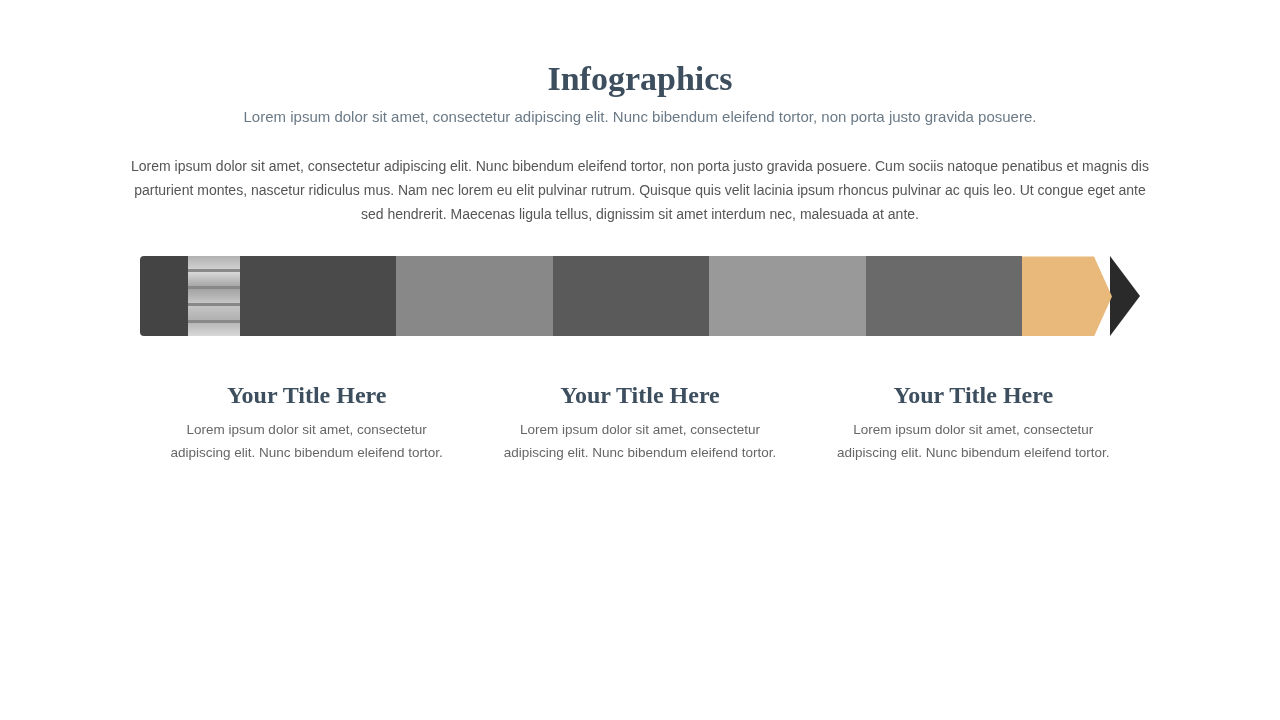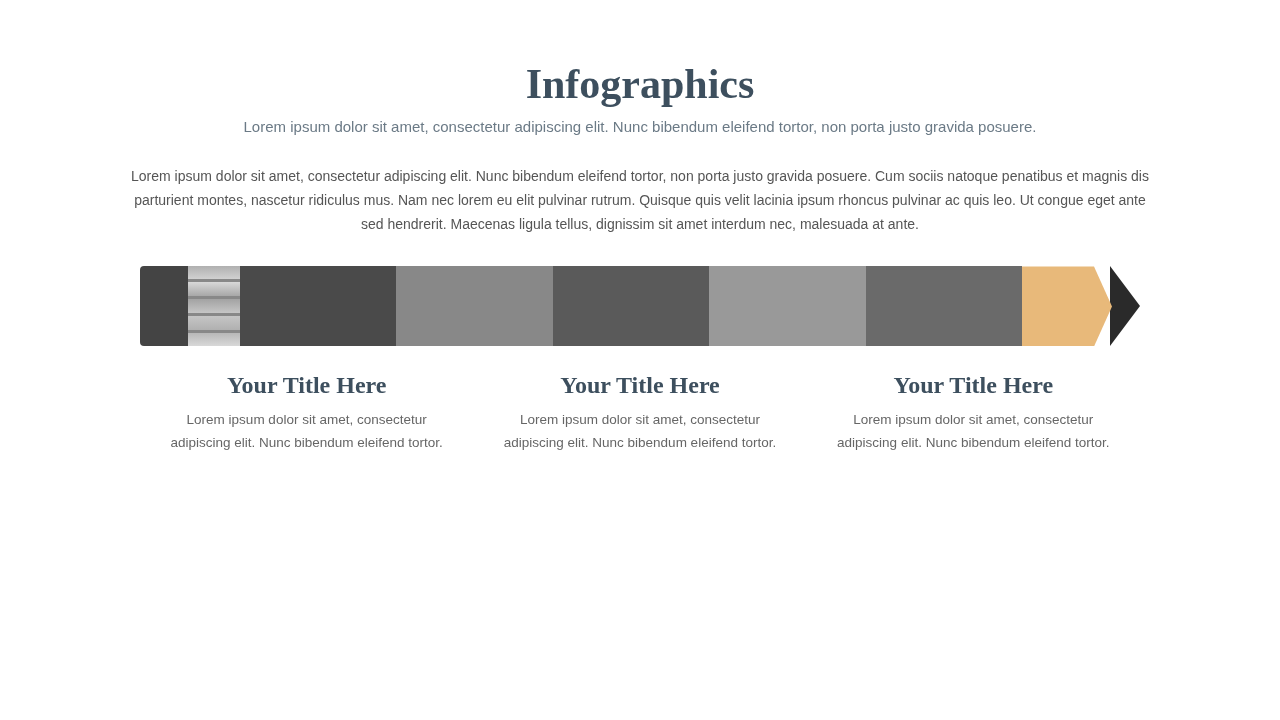--- a/index.html
+++ b/index.html
@@ -15,21 +15,21 @@
       align-items: center;
     }
 
     .header {
       text-align: center;
       margin-top: 60px;
       margin-bottom: 10px;
     }
 
     .main-title {
-      font-size: 42px;
+      font-size: 34px;
       font-weight: bold;
       color: #3d4f5e;
       font-family: Georgia, serif;
       margin-bottom: 10px;
     }
 
     .subtitle {
       font-size: 15px;
       color: #6b7a86;
       font-family: Arial, sans-serif;
@@ -147,20 +147,21 @@
       width: 300px;
       text-align: center;
     }
 
     .section-title {
       font-size: 24px;
       font-weight: bold;
       color: #3d4f5e;
       margin-bottom: 10px;
       font-family: Georgia, serif;
+      margin-top: 20px;
     }
 
     .section-text {
       font-size: 13.5px;
       color: #666;
       line-height: 1.65;
       font-family: Arial, sans-serif;
     }
   </style>
 </head>

